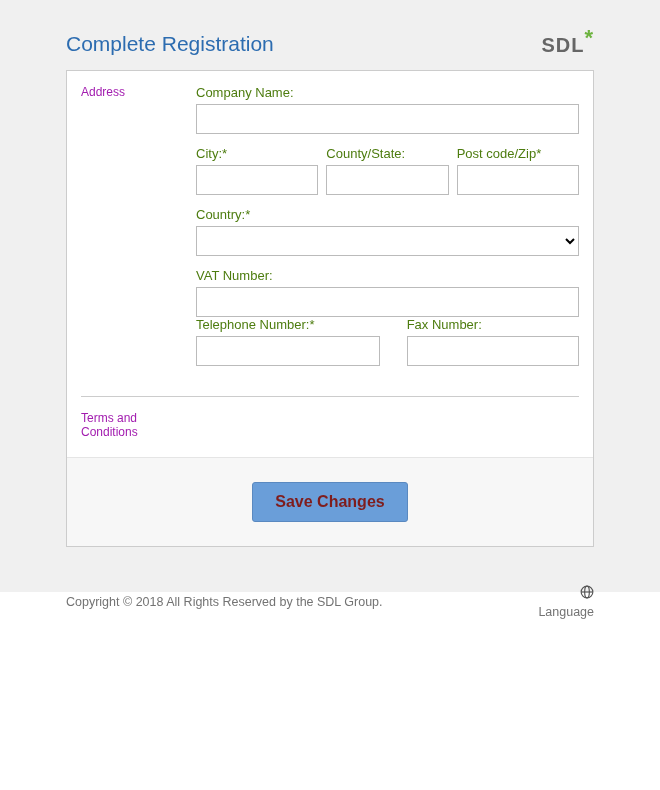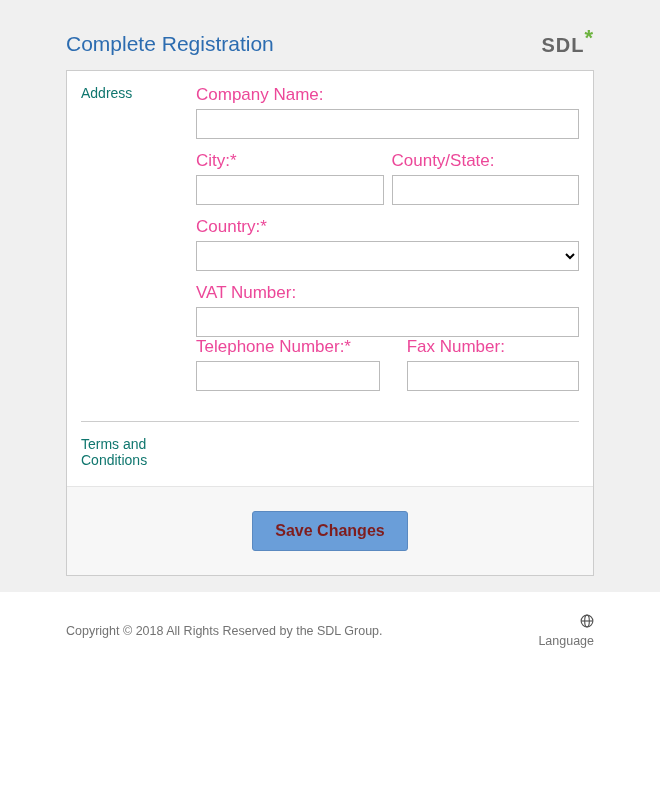--- a/index.html
+++ b/index.html
@@ -44,33 +44,33 @@
       border: 1px solid #ccc;
       padding: 0;
     }
     .section {
       display: flex;
       padding: 14px 14px 18px 14px;
     }
     .section-label {
       width: 115px;
       flex-shrink: 0;
-      color: #0f766e;
-      font-size: 14px;
+      color: #a21caf;
+      font-size: 12px;
     }
     .section-body {
       flex: 1;
     }
     .field-group {
       margin-bottom: 12px;
     }
     .field-label {
       display: block;
-      color: #ec4899;
-      font-size: 17px;
+      color: #4d7c0f;
+      font-size: 13px;
       margin-bottom: 4px;
     }
     .text-input {
       width: 100%;
       height: 30px;
       border: 1px solid #bbb;
       padding: 4px 6px;
       font-size: 13px;
       background: #fff;
     }
@@ -166,20 +166,24 @@
         </div>
 
 
         <div class="field-group row">
           <div>
             <label class="field-label">City:*</label>
             <input class="text-input" type="text" value="" style="">
           </div>
           <div>
             <label class="field-label">County/State:</label>
+            <input class="text-input" type="text" value="" style="">
+          </div>
+          <div>
+            <label class="field-label">Post code/Zip*</label>
             <input class="text-input" type="text" value="" style="">
           </div>
         </div>
 
         <div class="field-group">
           <label class="field-label">Country:*</label>
           <select class="select-input">
             <option></option>
           </select>
         </div>

